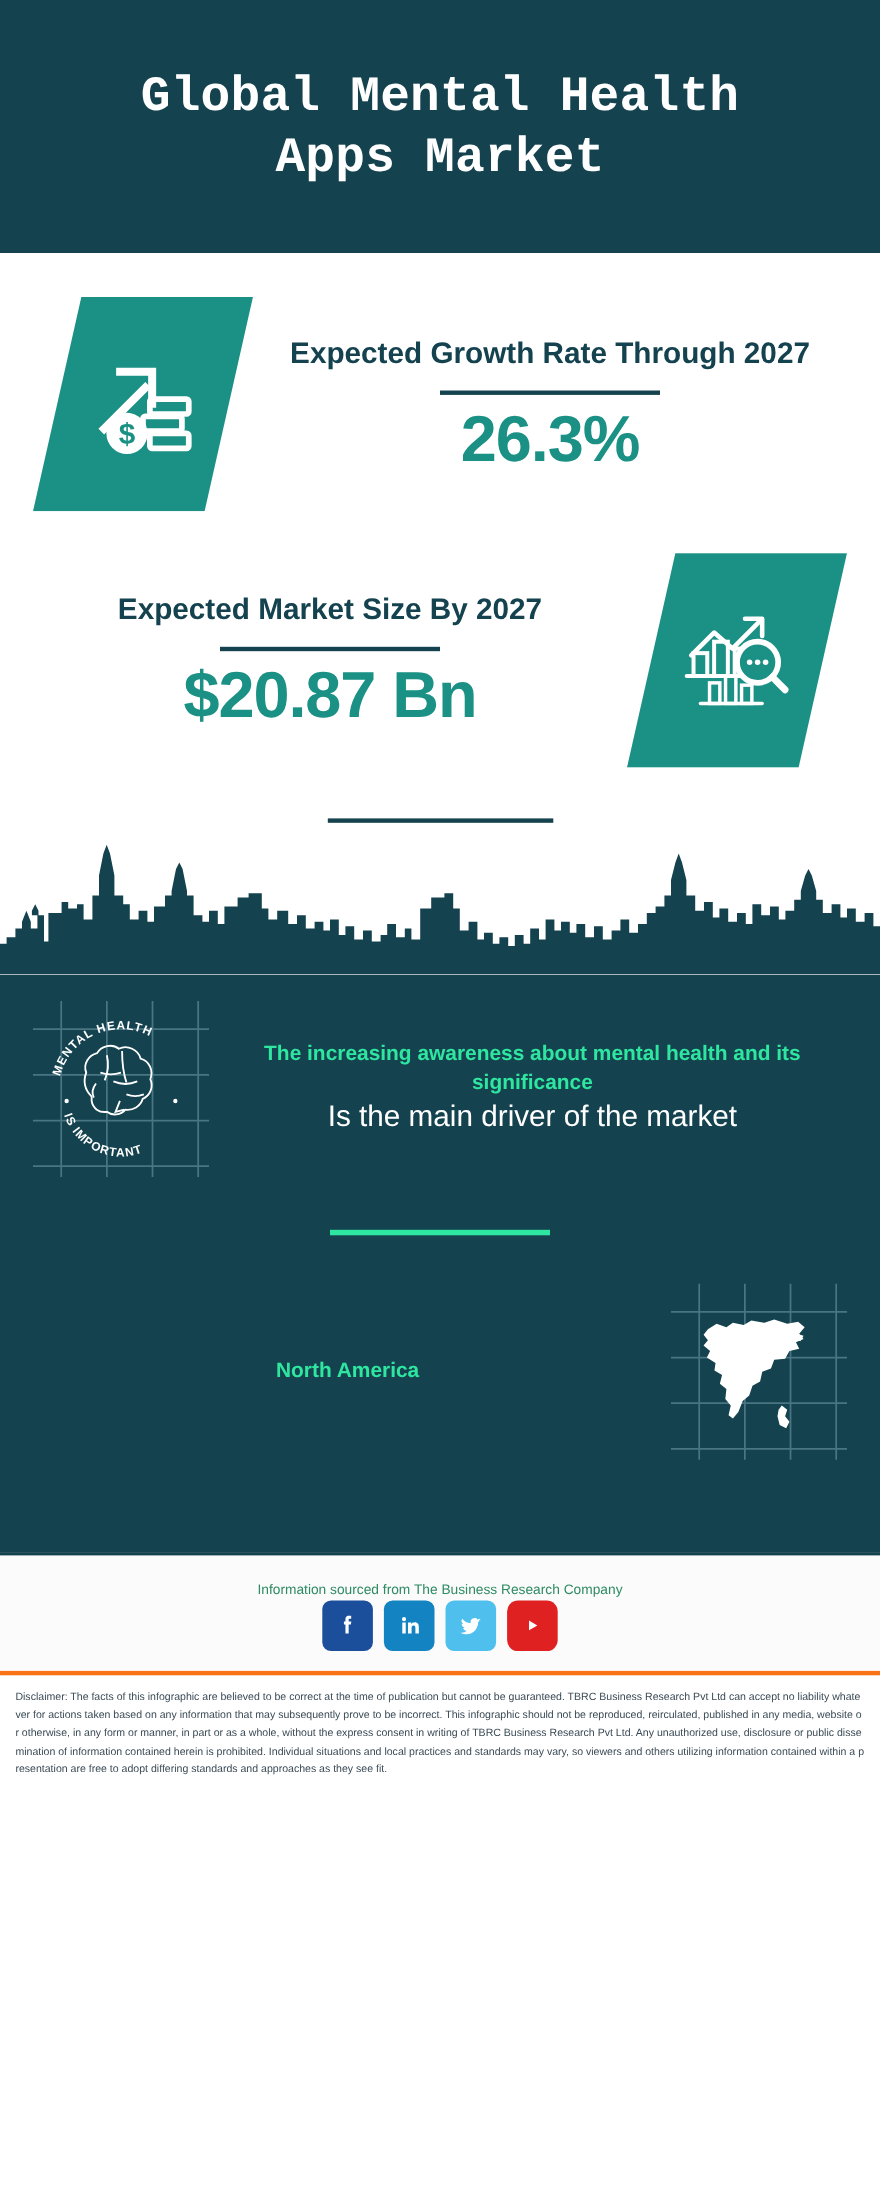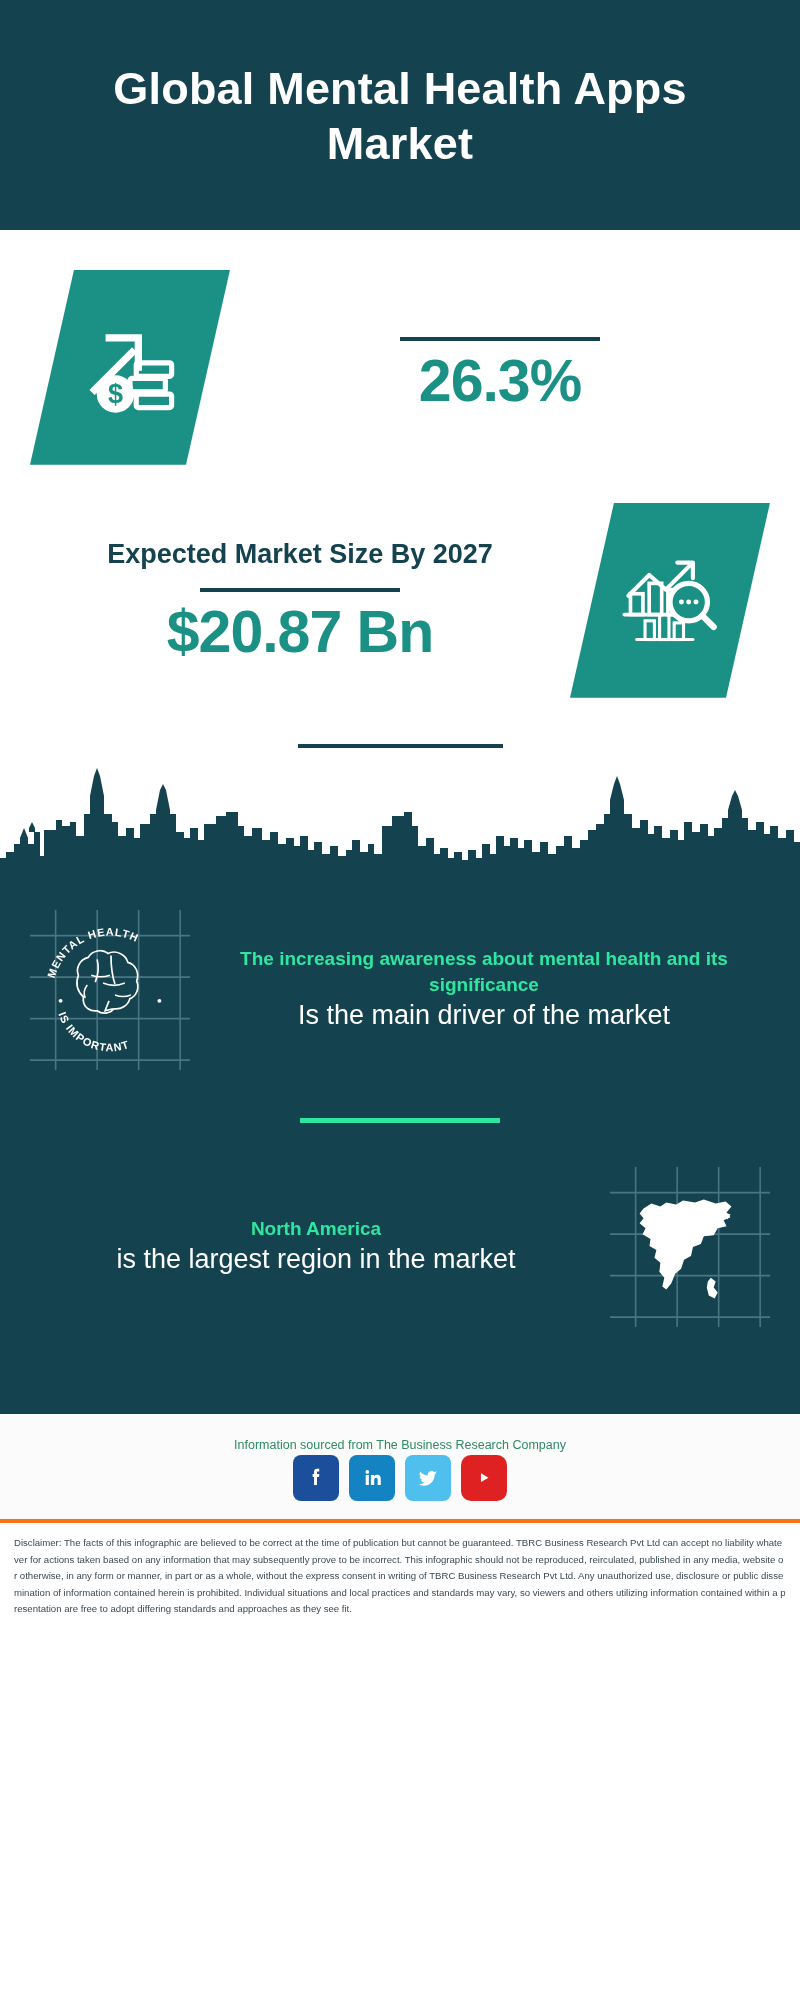--- a/index.html
+++ b/index.html
@@ -21,20 +21,21 @@
     background: #14424f;
     padding: 62px 70px 58px 70px;
     text-align: center;
   }
   .header h1 {
     color: #ffffff;
     font-size: 45px;
     font-weight: bold;
     line-height: 1.22;
     letter-spacing: 0.2px;
+    font-family: Liberation Mono, monospace;
   }
 
   
   .white-body {
     background: #ffffff;
     position: relative;
     padding-bottom: 0;
   }
 
   
@@ -196,20 +197,21 @@
           <path d="M16 72 L52 36" stroke="#ffffff" stroke-width="7" stroke-linecap="square"></path>
           <path d="M30 22 H58 V50" stroke="#ffffff" stroke-width="7" stroke-linecap="square" stroke-linejoin="miter" fill="none"></path>
           <rect x="56" y="46" width="34" height="13" rx="2" stroke="#ffffff" stroke-width="5" fill="none"></rect>
           <rect x="50" y="61" width="34" height="13" rx="2" stroke="#ffffff" stroke-width="5" fill="none"></rect>
           <rect x="56" y="76" width="34" height="13" rx="2" stroke="#ffffff" stroke-width="5" fill="none"></rect>
           <circle cx="36" cy="76" r="18" fill="#ffffff"></circle>
           <text x="36" y="85" font-family="Liberation Sans, sans-serif" font-size="26" font-weight="bold" fill="#1b9185" text-anchor="middle">$</text>
         </svg>
       </div>
       <div class="stat-text">
+        <div class="stat-title">Expected Growth Rate Through 2027</div>
         <div class="rule-dark"></div>
         <div class="stat-value">26.3%</div>
       </div>
     </div>
 
     <div class="stat-row right-icon">
       <div class="stat-text">
         <div class="stat-title">Expected Market Size By 2027</div>
         <div class="rule-dark"></div>
         <div class="stat-value">$20.87 Bn</div>
@@ -283,21 +285,20 @@
         <span class="hl">The increasing awareness about mental health and its significance</span>
         <span class="sub">Is the main driver of the market</span>
       </div>
     </div>
 
     <div class="rule-green"></div>
 
     <div class="dark-row">
       <div class="dark-text">
         <span class="hl">North America</span>
-        <span class="sub">is the largest region in the market</span>
       </div>
       <div class="grid-icon">
         <svg viewBox="0 0 170 170" xmlns="http://www.w3.org/2000/svg" fill="none">
           <g stroke="#4a7683" stroke-width="1.6">
             <line x1="30" y1="4" x2="30" y2="166"></line>
             <line x1="72" y1="4" x2="72" y2="166"></line>
             <line x1="114" y1="4" x2="114" y2="166"></line>
             <line x1="156" y1="4" x2="156" y2="166"></line>
             <line x1="4" y1="30" x2="166" y2="30"></line>
             <line x1="4" y1="72" x2="166" y2="72"></line>

